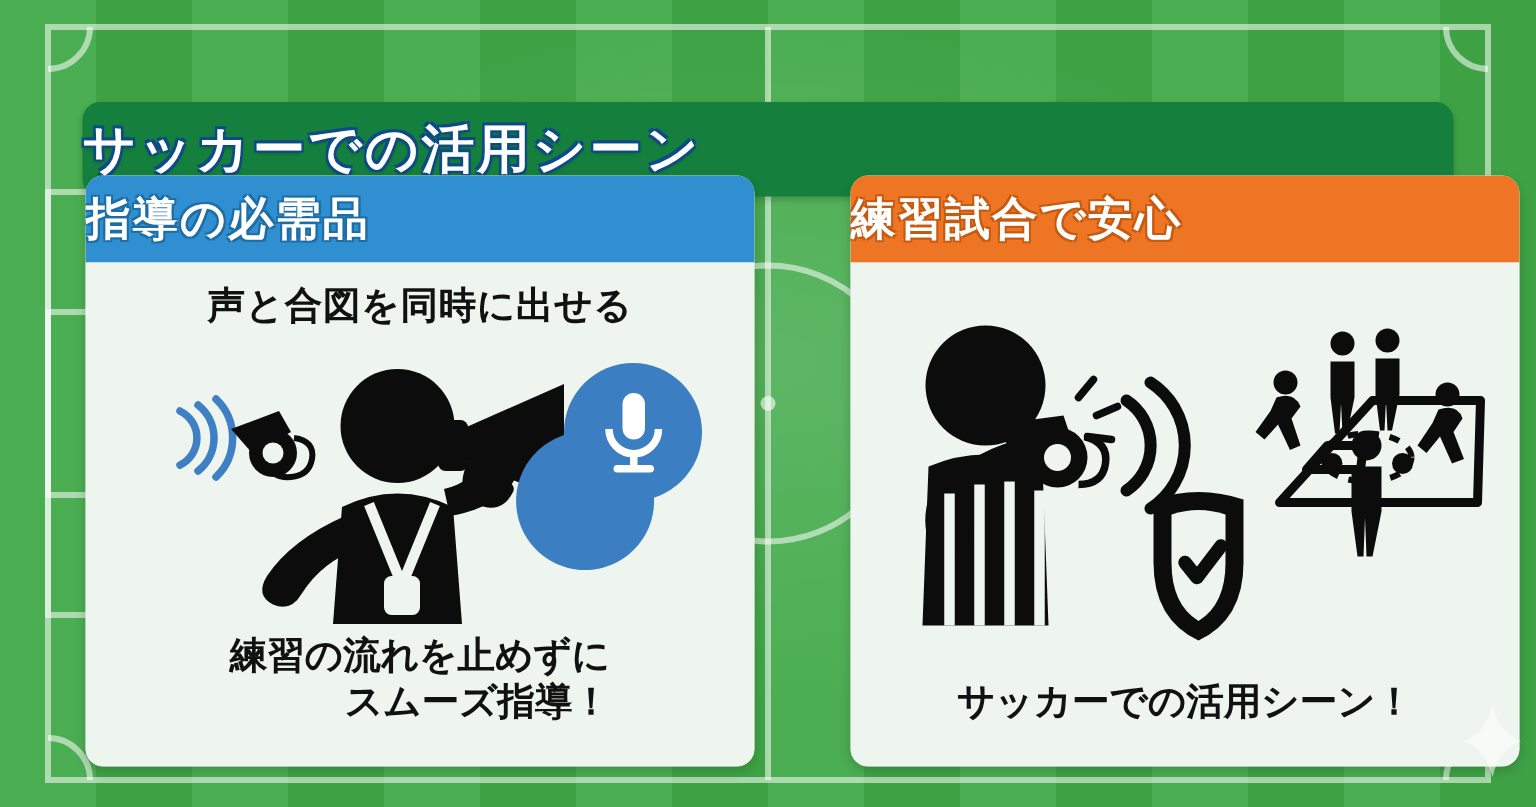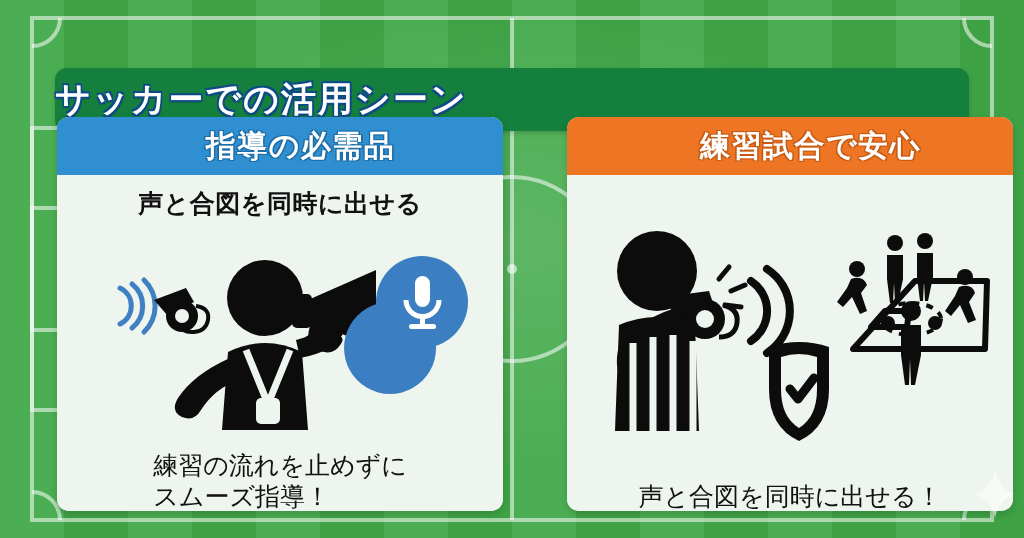--- a/index.html
+++ b/index.html
@@ -91,22 +91,20 @@
     flex-direction: column;
   }
   .card-left  { left: 57px; }
   .card-right { left: 521px; margin-left: 46px; }
 
   .card-header {
     height: 58px;
     flex: 0 0 58px;
     display: flex;
     align-items: center;
-    justify-content: center;
-    padding-left: 41px;
   }
   .card-header.blue   { background: #2f8fd0; }
   .card-header.orange { background: #ed7524; }
 
   .card-header-text {
     color: #ffffff;
     font-size: 30px;
     font-weight: bold;
     letter-spacing: 1.5px;
     white-space: nowrap;
@@ -144,25 +142,25 @@
     flex: 1 1 auto;
     width: 100%;
     display: flex;
     align-items: center;
     justify-content: center;
   }
   .card-right .art { padding-top: 6px; }
 
   .card-caption {
     font-size: 25px;
-    font-weight: normal;
+    font-weight: bold;
     color: #111111;
     line-height: 1.22;
-    text-align: left;
-    padding-bottom: 0;
+    text-align: right;
+    padding-bottom: 28px;
     white-space: nowrap;
   }
 
   
   .sparkle {
     position: absolute;
     right: 8px;
     bottom: 18px;
     width: 42px;
     height: 52px;
@@ -366,21 +364,21 @@
               <circle cx="303" cy="104" r="7"></circle>
               <circle cx="350" cy="104" r="7"></circle>
             </g>
 
             <ellipse cx="326" cy="100" rx="30" ry="16" fill="none" stroke="#0c0c0c" stroke-width="4" stroke-dasharray="7 7"></ellipse>
           </g>
         </svg>
       </div>
 
       <div class="card-caption">
-        <div>声と合図を同時に出せる！</div>
+        <div>サッカーでの活用シーン！</div>
       </div>
     </div>
   </div>
 
   <svg class="sparkle" viewBox="0 0 42 52">
     <path d="M21 2 Q25 20 40 26 Q25 32 21 50 Q17 32 2 26 Q17 20 21 2 Z" fill="#ffffff" fill-opacity="0.55"></path>
   </svg>
 
 </div>
 

